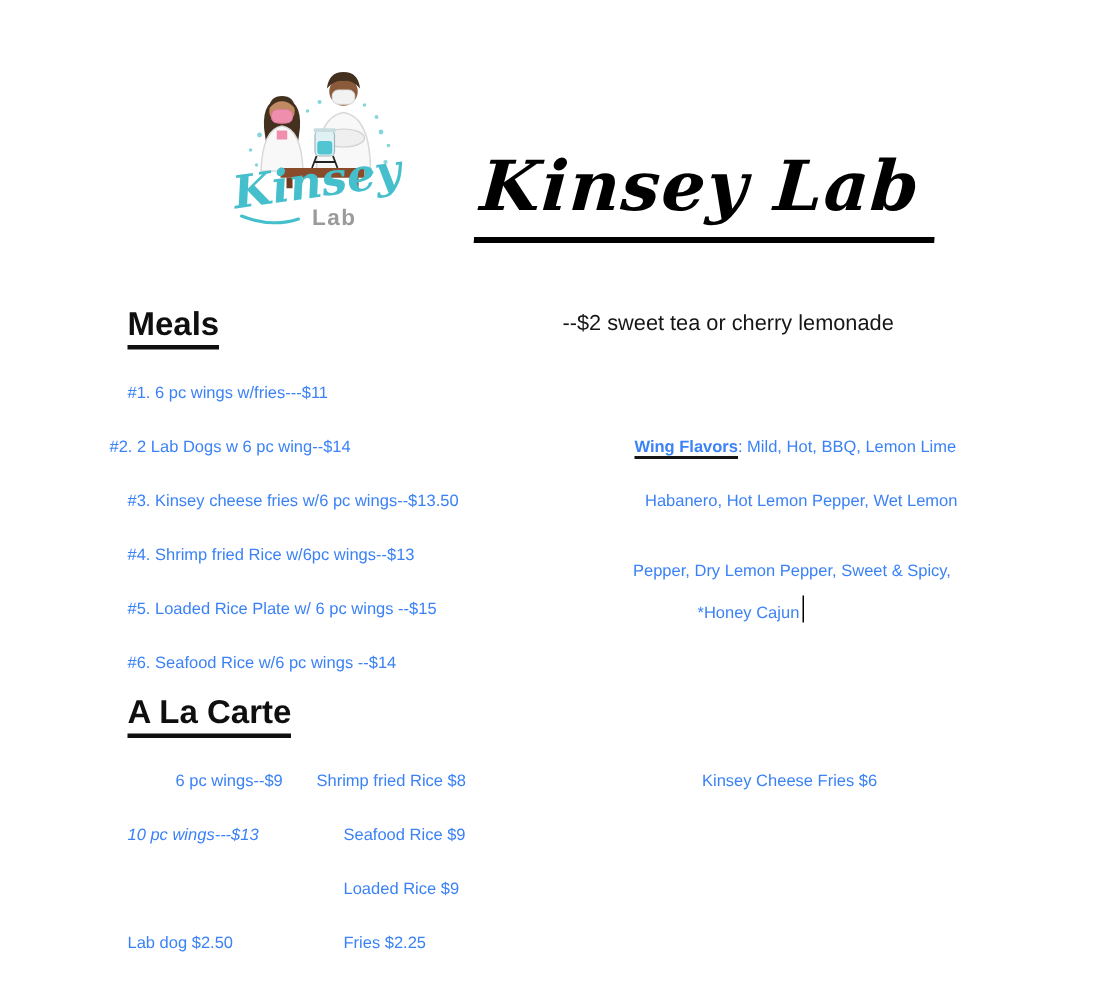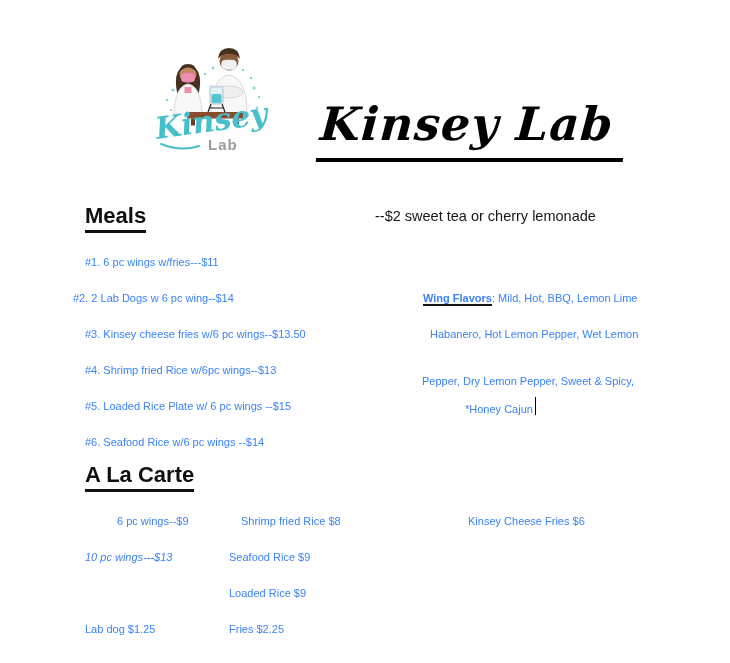--- a/index.html
+++ b/index.html
@@ -155,22 +155,22 @@
   <div class="line" style="left:465px; top:397px;">
     <span>*Honey Cajun</span><span class="caret"></span>
   </div>
 
   <div class="heading" style="left:85px; top:462px;">
     <span class="u">A La Carte</span>
   </div>
 
   <div class="line" style="left:85px;  top:512px;margin-left:32px;">6 pc wings--$9</div>
   <div class="line" style="left:85px;  top:548px;font-style:italic;">10 pc wings---$13</div>
-  <div class="line" style="left:85px;  top:620px;">Lab dog $1.25</div>
+  <div class="line" style="left:85px;  top:620px;">Lab dog $2.50</div>
 
-  <div class="line" style="left:241px; top:512px;">Shrimp fried Rice $8</div>
+  <div class="line" style="left:211px; top:512px;">Shrimp fried Rice $8</div>
   <div class="line" style="left:229px; top:548px;">Seafood Rice $9</div>
   <div class="line" style="left:229px; top:584px;">Loaded Rice $9</div>
   <div class="line" style="left:229px; top:620px;">Fries $2.25</div>
 
   <div class="line" style="left:468px; top:512px;">Kinsey Cheese Fries $6</div>
 
 </div>
 
 </body></html>

